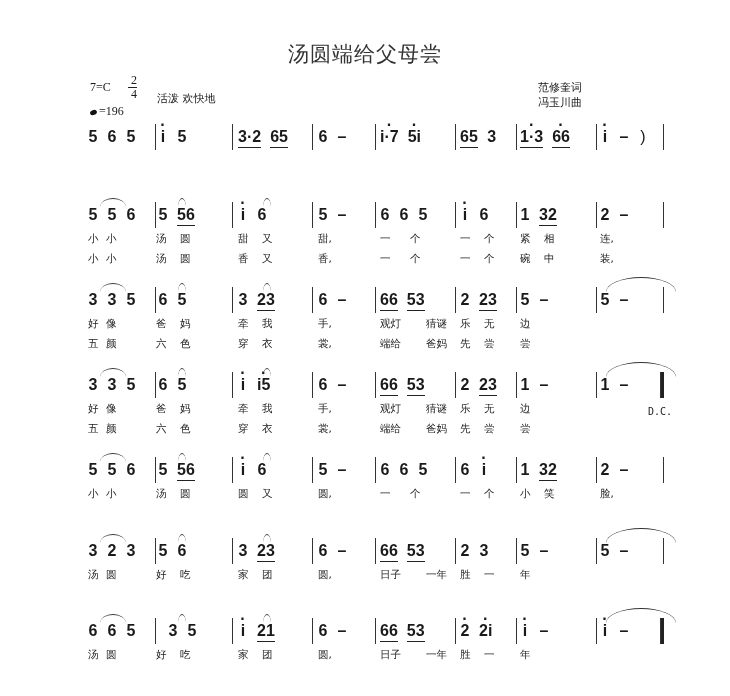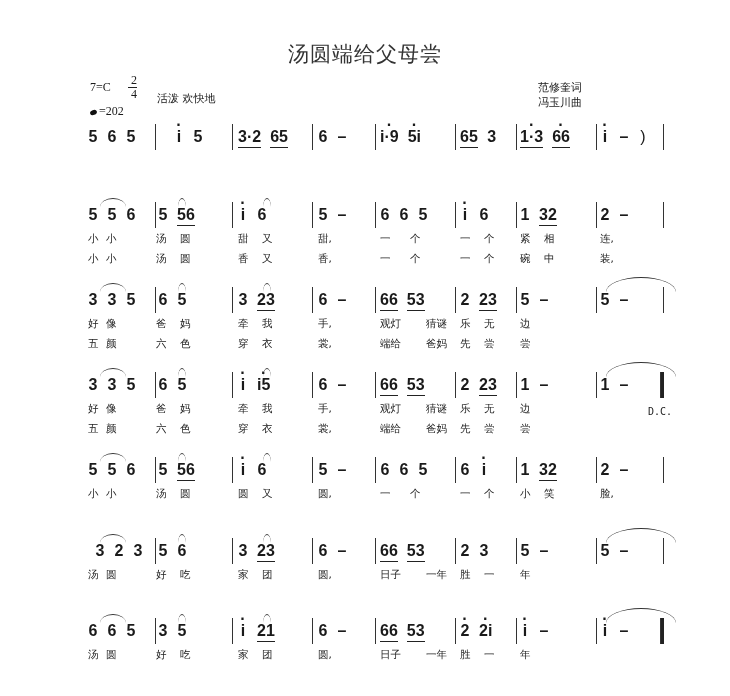--- a/index.html
+++ b/index.html
@@ -32,34 +32,34 @@
 <body>
 
 <div class="title">汤圆端给父母尝</div>
 <div class="key">7=C</div>
 <div class="timesig">
   <span>2</span>
   <span class="bar"></span>
   <span>4</span>
 </div>
 <div class="tempo-text">活泼 欢快地</div>
-<div class="bpm"><span class="dot"></span><span>=202</span></div>
+<div class="bpm"><span class="dot"></span><span>=196</span></div>
 <div class="credits">
   <div>范修奎词</div>
   <div>冯玉川曲</div>
 </div>
 
 <div id="score">
     <div class="row" style="top: 128px;">
       <div class="notes">
         <div class="m" style="left: 0px;"><span class="n">5</span><span class="n">6</span><span class="n">5</span></div>
-        <div class="m" style="left: 86px;"><span class="n hi">i</span><span class="n">5</span></div>
+        <div class="m" style="left: 70px;"><span class="n hi">i</span><span class="n">5</span></div>
         <div class="m" style="left: 150px;"><span class="n u">3·2</span><span class="n u">65</span></div>
         <div class="m" style="left: 230px;"><span class="n">6</span><span class="n">–</span></div>
-        <div class="m" style="left: 292px;"><span class="n hi">i·9</span><span class="n hi">5i</span></div>
+        <div class="m" style="left: 292px;"><span class="n hi">i·7</span><span class="n hi">5i</span></div>
         <div class="m" style="left: 372px;"><span class="n u">65</span><span class="n">3</span></div>
         <div class="m" style="left: 432px;"><span class="n u hi">1·3</span><span class="n u hi">66</span></div>
         <div class="m" style="left: 512px;"><span class="n hi">i</span><span class="n">–</span><span class="n" style="font-weight: normal;">)</span></div>
         <div class="bl" style="left: 67px;"></div>
         <div class="bl" style="left: 144px;"></div>
         <div class="bl" style="left: 224px;"></div>
         <div class="bl" style="left: 287px;"></div>
         <div class="bl" style="left: 367px;"></div>
         <div class="bl" style="left: 428px;"></div>
         <div class="bl" style="left: 508px;"></div>
@@ -260,21 +260,21 @@
         <span style="left: 322px;">个</span>
         <span style="left: 372px;">一</span>
         <span style="left: 396px;">个</span>
         <span style="left: 432px;">小</span>
         <span style="left: 456px;">笑</span>
         <span style="left: 512px;">脸,</span>
       </div>
     </div>
     <div class="row" style="top: 542px;">
       <div class="notes">
-        <div class="m" style="left: 7px;"><span class="n">3</span><span class="n">2</span><span class="n">3</span></div>
+        <div class="m" style="left: 0px;"><span class="n">3</span><span class="n">2</span><span class="n">3</span></div>
         <div class="m" style="left: 70px;"><span class="n">5</span><span class="n">6</span></div>
         <div class="m" style="left: 150px;"><span class="n">3</span><span class="n u">23</span></div>
         <div class="m" style="left: 230px;"><span class="n">6</span><span class="n">–</span></div>
         <div class="m" style="left: 292px;"><span class="n u">66</span><span class="n u">53</span></div>
         <div class="m" style="left: 372px;"><span class="n">2</span><span class="n">3</span></div>
         <div class="m" style="left: 432px;"><span class="n">5</span><span class="n">–</span></div>
         <div class="m" style="left: 512px;"><span class="n">5</span><span class="n">–</span></div>
         <div class="bl" style="left: 67px;"></div>
         <div class="bl" style="left: 144px;"></div>
         <div class="bl" style="left: 224px;"></div>
@@ -299,21 +299,21 @@
         <span style="left: 292px;">日子</span>
         <span style="left: 338px;">一年</span>
         <span style="left: 372px;">胜</span>
         <span style="left: 396px;">一</span>
         <span style="left: 432px;">年</span>
       </div>
     </div>
     <div class="row" style="top: 622px;">
       <div class="notes">
         <div class="m" style="left: 0px;"><span class="n">6</span><span class="n">6</span><span class="n">5</span></div>
-        <div class="m" style="left: 70px;"><span class="n">3</span><span class="n">5</span></div>
+        <div class="m" style="left: 80px;"><span class="n">3</span><span class="n">5</span></div>
         <div class="m" style="left: 150px;"><span class="n hi">i</span><span class="n u">21</span></div>
         <div class="m" style="left: 230px;"><span class="n">6</span><span class="n">–</span></div>
         <div class="m" style="left: 292px;"><span class="n u">66</span><span class="n u">53</span></div>
         <div class="m" style="left: 372px;"><span class="n hi">2</span><span class="n hi">2i</span></div>
         <div class="m" style="left: 432px;"><span class="n hi">i</span><span class="n">–</span></div>
         <div class="m" style="left: 512px;"><span class="n hi">i</span><span class="n">–</span></div>
         <div class="bl" style="left: 67px;"></div>
         <div class="bl" style="left: 144px;"></div>
         <div class="bl" style="left: 224px;"></div>
         <div class="bl" style="left: 287px;"></div>

